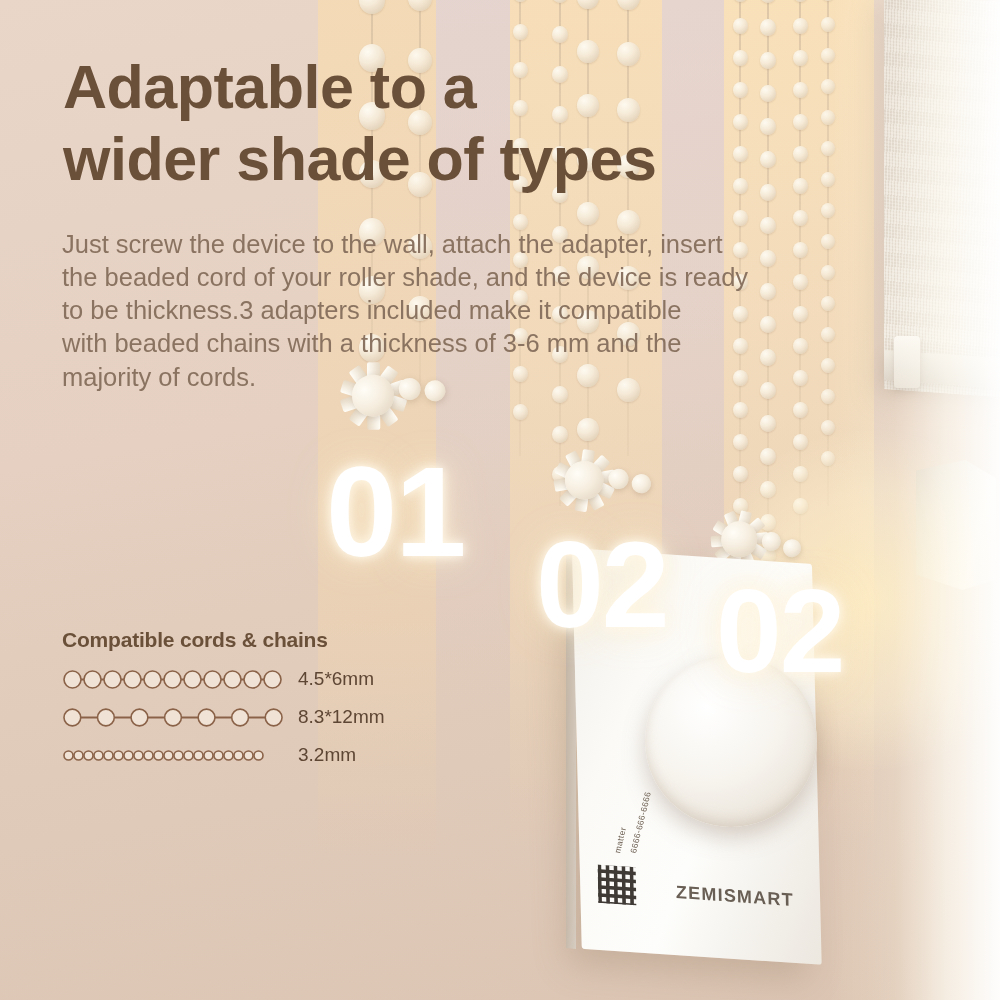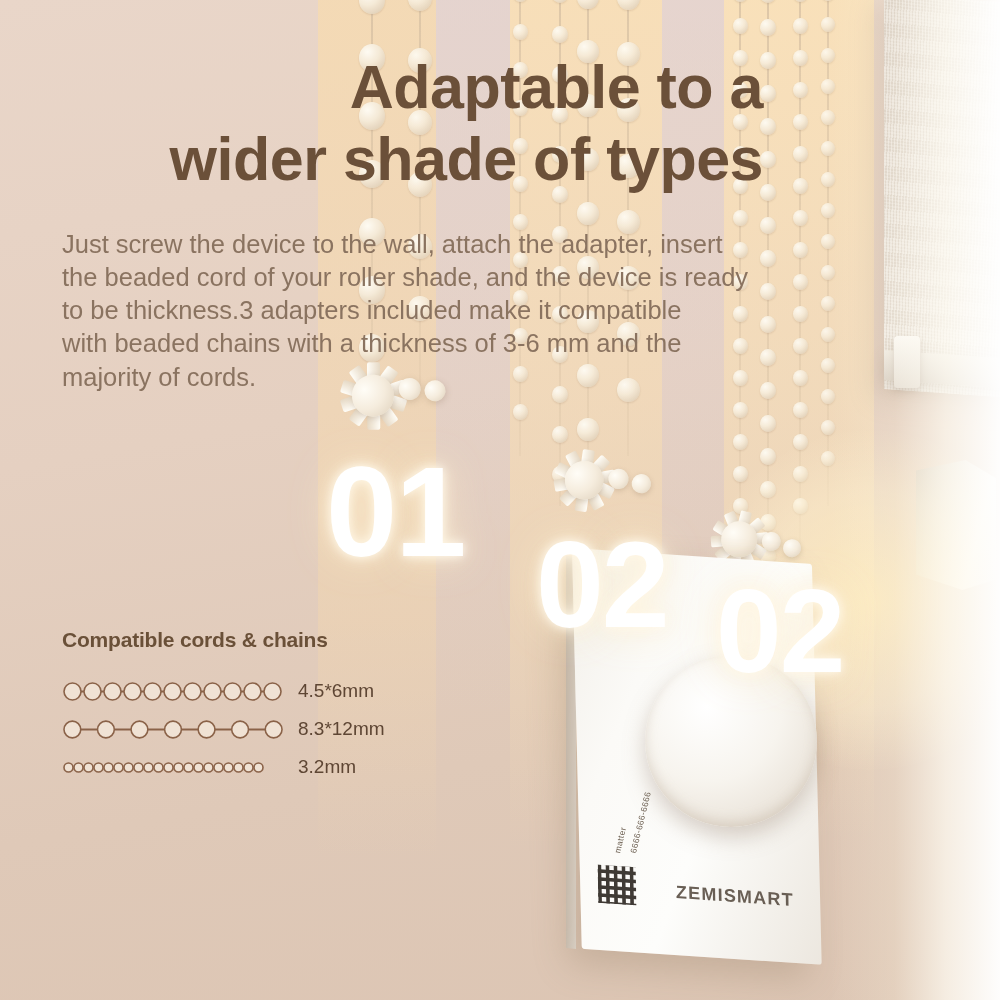--- a/index.html
+++ b/index.html
@@ -27,28 +27,28 @@
     background:radial-gradient(circle at 33% 28%, #fffdf6 0%, #f6ecda 42%, #e4d4bd 78%, #cfbda4 100%);
     box-shadow:0 1px 2px rgba(150,125,100,.25);}
 
   
   .num{position:absolute;color:#fff;font-weight:700;letter-spacing:-2px;line-height:1;
     text-shadow:0 0 18px rgba(255,246,224,.95),0 0 42px rgba(255,238,200,.8),0 0 8px rgba(255,255,255,.9);}
 
   
   #headline{position:absolute;left:63px;top:52px;width:700px;
     font-size:61px;font-weight:700;line-height:1.18;color:#6b5039;letter-spacing:-.5px;}
-  #headline .l{display:block;white-space:nowrap;text-align:right;}
+  #headline .l{display:block;white-space:nowrap;}
   #body-copy{position:absolute;left:62px;top:228px;width:862px;
     font-size:25.5px;line-height:1.30;color:#8a7360;font-weight:400;}
   #body-copy .l{display:block;white-space:nowrap;}
 
   
   #legend{position:absolute;left:62px;top:628px;width:400px;}
-  #legend-title{font-size:21px;font-weight:700;color:#6a5038;margin-bottom:20px;letter-spacing:-.2px;}
+  #legend-title{font-size:21px;font-weight:700;color:#6a5038;margin-bottom:8px;letter-spacing:-.2px;}
   .lrow{display:flex;align-items:center;height:38px;}
   .lglyph{width:222px;height:30px;display:flex;align-items:center;}
   .llabel{font-size:19px;color:#5e4634;padding-left:14px;}
 
   
   #shade{position:absolute;left:884px;top:-6px;width:132px;height:395px;
     background:linear-gradient(100deg,#ddd3c9 0%,#e8e0d7 30%,#efe9e1 70%,#e6ded4 100%);
     transform:skewY(4deg);transform-origin:left top;
     box-shadow:-10px 10px 26px rgba(150,128,110,.22);}
   #shade-texture{position:absolute;inset:0;opacity:.5;

